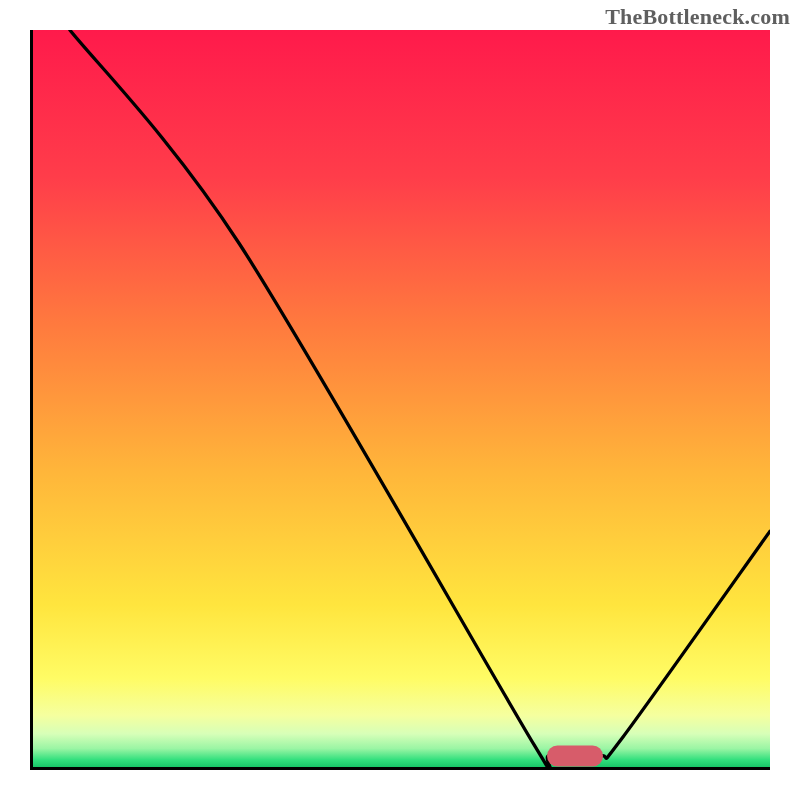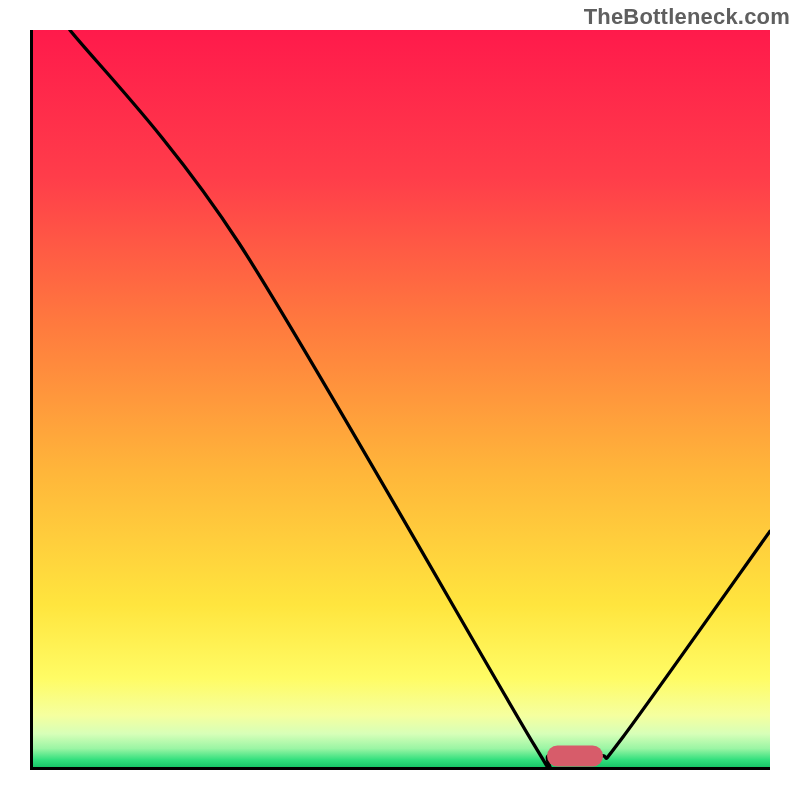--- a/index.html
+++ b/index.html
@@ -18,20 +18,21 @@
   }
   .watermark {
     position: absolute;
     top: 4px;
     right: 10px;
     color: #5f5f5f;
     font-size: 22px;
     font-weight: 600;
     letter-spacing: 0.2px;
     z-index: 10;
+    font-family: Liberation Serif, serif;
   }
   .plot-area {
     position: absolute;
     left: 30px;
     top: 30px;
     width: 740px;
     height: 740px;
     border-left: 3px solid #000;
     border-bottom: 3px solid #000;
     box-sizing: border-box;

